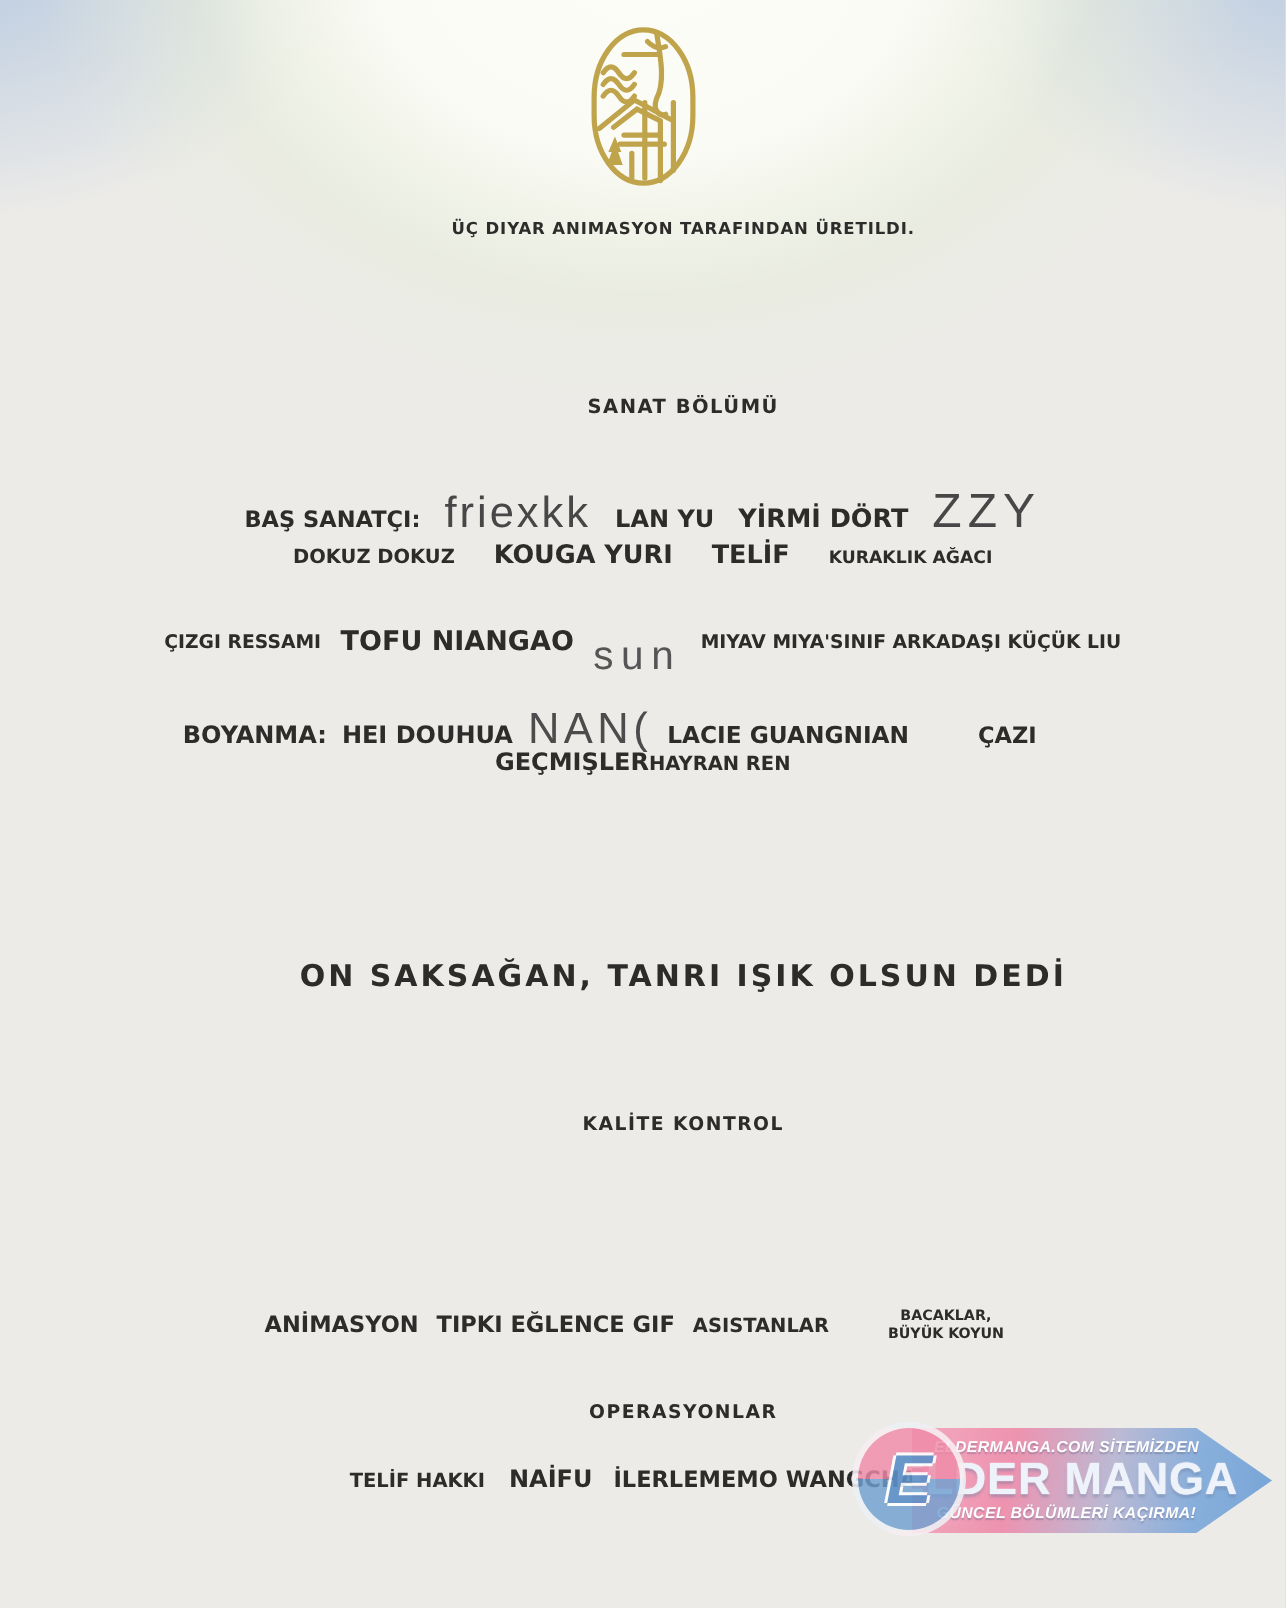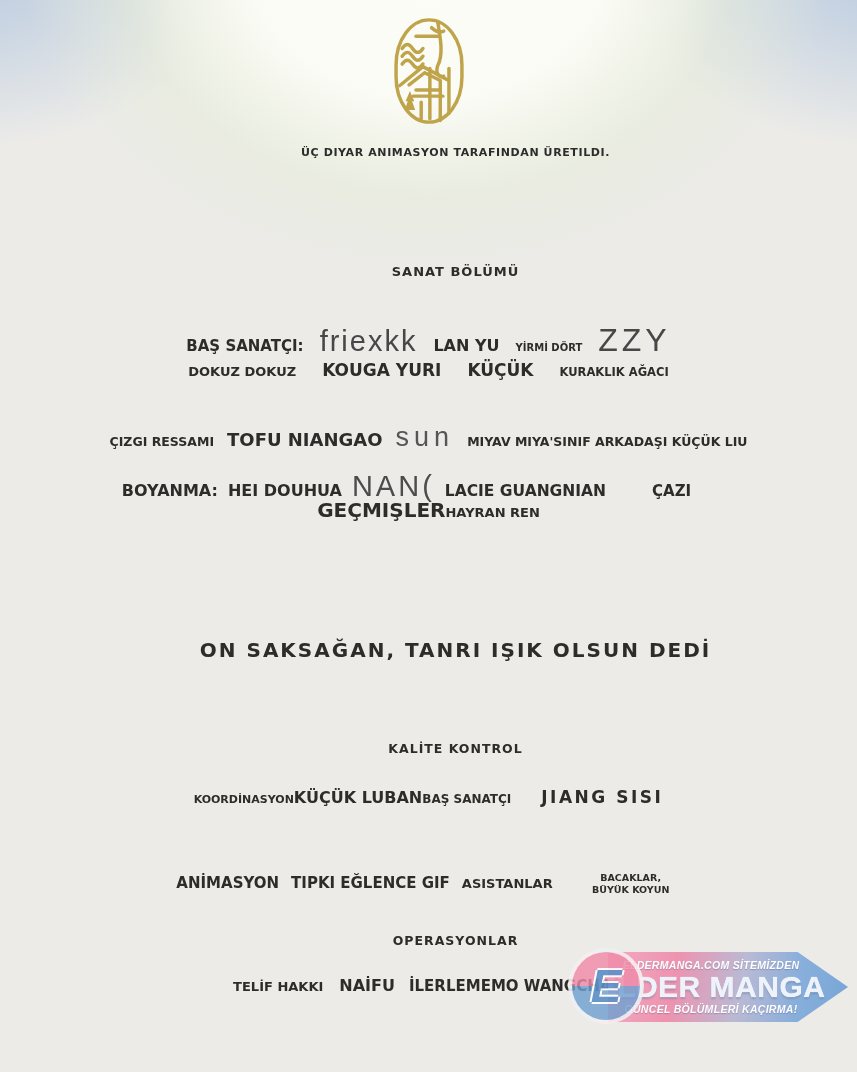--- a/index.html
+++ b/index.html
@@ -30,40 +30,40 @@
   .t-art{top:264px;font-size:13px;}
   .t-writer{top:598px;font-size:15px;letter-spacing:1.5px;}
   .t-qc{top:741px;font-size:12.5px;}
   .t-ops{top:933px;font-size:12.5px;}
 
   
   .r1{top:302px;gap:16px;}
   .r1 .role{font-size:15px;}
   .r1 .n1{font-size:29px;letter-spacing:2px;}
   .r1 .n2{font-size:16px;}
-  .r1 .n3{font-size:10px;}
+  .r1 .n3{font-size:17px;}
   .r1 .n4{font-size:32px;letter-spacing:4px;}
   .r2{top:360px;gap:26px;}
   .r2 .n1{font-size:13px;}
   .r2 .n2{font-size:17px;text-align:center;}
   .r2 .n3{font-size:17px;}
   .r2 .n4{font-size:11.5px;}
-  .r3{top:402px;gap:13px;}
+  .r3{top:402px;gap:13px;align-items:center;}
   .r3 .role{font-size:12.5px;}
   .r3 .n1{font-size:18px;}
   .r3 .n2{font-size:27px;letter-spacing:5px;color:#555;}
   .r3 .n3{font-size:12.5px;}
   .r4{top:450px;gap:10px;transform:translateX(-22px);}
   .r4 .role{font-size:16px;}
   .r4 .n1{font-size:16px;}
   .r4 .n2{font-size:29px;letter-spacing:3px;color:#4c4c4c;}
   .r4 .n3{font-size:15.5px;}
   .r4 .n4{font-size:15px;margin-left:36px;}
   .r5{top:498px;gap:0;}
-  .r5 .n1{font-size:20px;}
+  .r5 .n1{font-size:16px;}
   .r5 .n2{font-size:13px;}
 
   
   .writer-names{top:638px;font-size:20px;letter-spacing:2px;}
 
   
   .q1{top:787px;gap:0;}
   .q1 .role1{font-size:11px;}
   .q1 .n1{font-size:16px;}
   .q1 .role2{font-size:12px;}
@@ -137,21 +137,21 @@
     <span class="comic role">BAŞ SANATÇI:</span>
     <span class="thin n1">friexkk</span>
     <span class="comic n2">LAN YU</span>
     <span class="comic n3">YİRMİ DÖRT</span>
     <span class="thin n4">ZZY</span>
   </div>
 
   <div class="row r2">
     <span class="comic n1">DOKUZ DOKUZ</span>
     <span class="comic n2">KOUGA YURI</span>
-    <span class="comic n3">KÜÇÜK</span>
+    <span class="comic n3">TELİF</span>
     <span class="comic n4">KURAKLIK AĞACI</span>
   </div>
 
   <div class="row r3">
     <span class="comic role">ÇIZGI RESSAMI</span>
     <span class="comic n1">TOFU NIANGAO</span>
     <span class="thin n2">sun</span>
     <span class="comic n3">MIYAV MIYA'SINIF ARKADAŞI KÜÇÜK LIU</span>
   </div>
 
@@ -165,26 +165,20 @@
 
   <div class="row r5">
     <span class="comic n1">GEÇMIŞLER</span>
     <span class="comic n2">HAYRAN REN</span>
   </div>
 
   <div class="center-text comic writer-names">ON SAKSAĞAN, TANRI IŞIK OLSUN DEDİ</div>
 
   <div class="center-text sec-title t-qc comic">KALİTE KONTROL</div>
 
-  <div class="row q1">
-    <span class="comic role1">KOORDİNASYON</span>
-    <span class="comic n1">KÜÇÜK LUBAN</span>
-    <span class="comic role2">BAŞ SANATÇI</span>
-    <span class="comic n2">JIANG SISI</span>
-  </div>
 
   <div class="row q2">
     <span class="comic role1">ANİMASYON</span>
     <span class="comic n1">TIPKI EĞLENCE GIF</span>
     <span class="comic role2">ASISTANLAR</span>
     <span class="comic n2">BACAKLAR, BÜYÜK KOYUN</span>
   </div>
 
   <div class="center-text sec-title t-ops comic">OPERASYONLAR</div>
 

